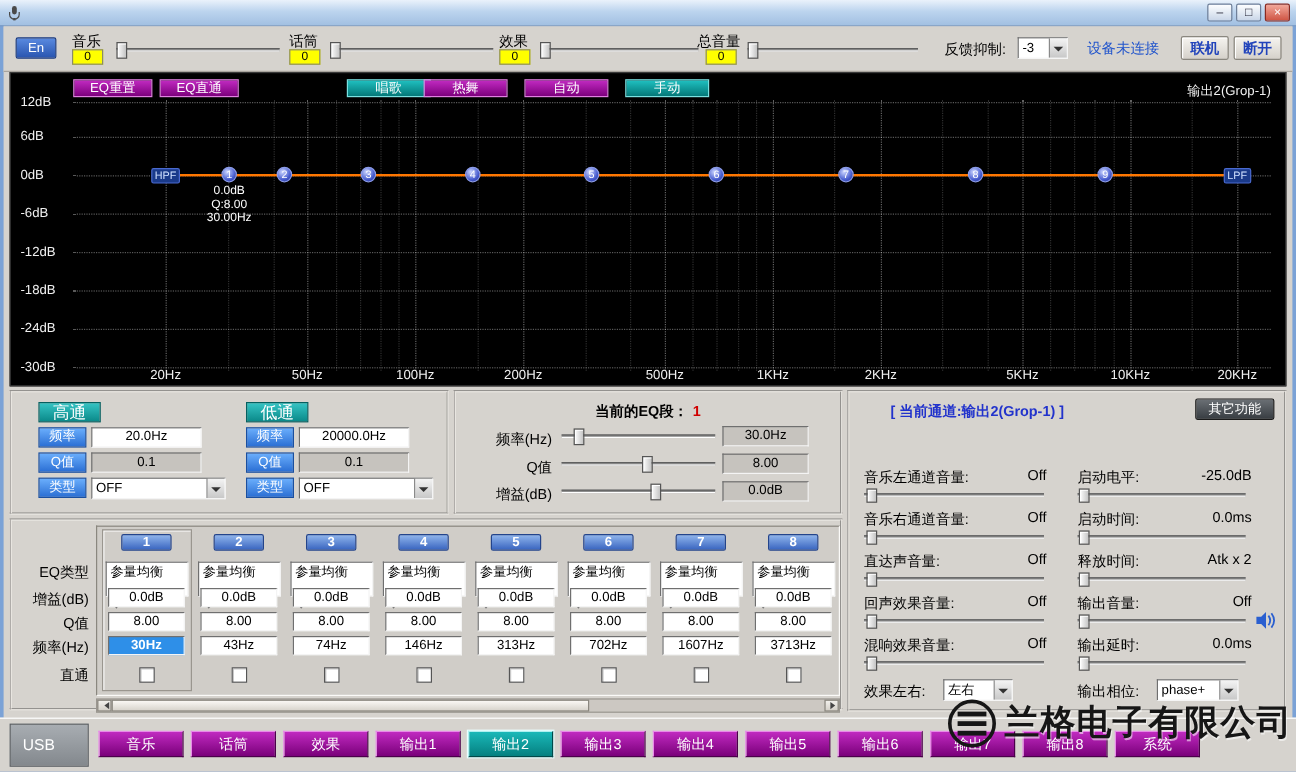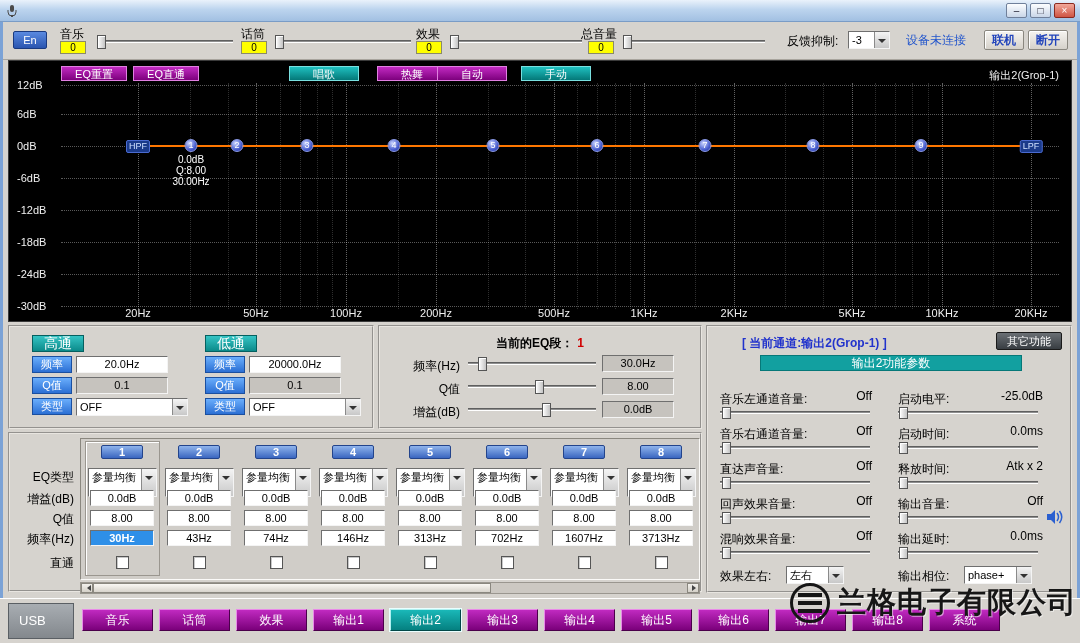--- a/index.html
+++ b/index.html
@@ -91,21 +91,21 @@
   .band-table { position:absolute; left:70px; top:4px; width:620px; height:142px; background:#d0cdc8;
     border:1px solid; border-color:#8a877f #fbfaf8 #fbfaf8 #8a877f; }
   .band-col { position:absolute; top:0; width:75px; height:140px; }
   .sel-frame { position:absolute; left:0; top:2px; width:75px; height:135px;
     border:1px solid #9a968f; box-shadow:inset 1px 1px 0 #fff; }
   .num-badge { position:absolute; left:16px; top:6px; width:42px; height:14px; border-radius:2px;
     background:linear-gradient(#8fb4ec,#3a66c0); border:1px solid #23448c; color:#fff; font-size:11px; font-weight:bold; text-align:center; line-height:12px; }
   .cell { position:absolute; left:5px; width:64px; height:16px; background:#fff; font-size:11px; text-align:center; line-height:14px; color:#000;
     border:1px solid; border-color:#6f6f6f #f4f4f4 #f4f4f4 #6f6f6f; }
   .cell.freq-hl { background:#2e8fe8; color:#fff; font-weight:bold; }
-  .cell-dd { left:3px; top:29px; width:69px; height:29px; }
+  .cell-dd { left:3px; top:29px; width:69px; height:29px;flex-direction:column; }
   .checkbox { position:absolute; left:31px; top:117px; width:13px; height:13px; background:#fff;
     border:1px solid #555; box-shadow:inset 1px 1px 0 #c8c8c8; }
   .hscrollbar { position:absolute; left:70px; top:148px; width:620px; height:12px; background:#ccc8c2; border:1px solid #9a968f; }
   .sb-thumb { position:absolute; left:12px; top:0; width:398px; height:10px;
     background:linear-gradient(#faf8f4,#d8d4cc); border:1px solid #8a877f; }
   .sb-arrow { position:absolute; top:0; width:12px; height:10px; background:linear-gradient(#f2f0ec,#d4d0c8); border:1px solid #8a877f; }
   .sb-arrow.left { left:0; } .sb-arrow.right { right:0; }
   .sb-arrow.left::after { content:""; position:absolute; left:2px; top:1px; border:3px solid transparent; border-right:4px solid #444; }
   .sb-arrow.right::after { content:""; position:absolute; left:4px; top:1px; border:3px solid transparent; border-left:4px solid #444; }
 
@@ -223,21 +223,21 @@
         <div class="gridline-v" style="left: 866px;"></div>
         <div class="gridline-v" style="left: 886px;"></div>
         <div class="gridline-v" style="left: 903px;"></div>
         <div class="gridline-v" style="left: 919px;"></div>
         <div class="gridline-v" style="left: 984px;"></div>
       </div>
 
     <div class="gbtn" style="left:52px;width:66px">EQ重置</div>
     <div class="gbtn" style="left:124px;width:66px">EQ直通</div>
     <div class="gbtn teal" style="left:280px;width:70px">唱歌</div>
-    <div class="gbtn" style="left:368px;width:70px">热舞</div>
+    <div class="gbtn" style="left:344px;width:70px">热舞</div>
     <div class="gbtn" style="left:428px;width:70px">自动</div>
     <div class="gbtn teal" style="left:512px;width:70px">手动</div>
     <span class="graph-channel">输出2(Grop-1)</span>
 
     <span class="db-label" style="top:18px">12dB</span>
     <span class="db-label" style="top:47px">6dB</span>
     <span class="db-label" style="top:79px">0dB</span>
     <span class="db-label" style="top:111px">-6dB</span>
     <span class="db-label" style="top:143px">-12dB</span>
     <span class="db-label" style="top:175px">-18dB</span>
@@ -322,21 +322,20 @@
     <div class="hslider" style="left:88px;top:75px;width:128px">
         <i></i>
         <b style="left:58%"></b>
       </div>
     <div class="sunken gray" style="left:222px;top:74px;width:72px">0.0dB</div>
   </div>
 
   <div class="panel" style="left:706px;top:325px;width:366px;height:268px">
     <div class="ch-header">[ 当前通道:输出2(Grop-1) ]</div>
     <div class="other-btn">其它功能</div>
-    <div class="ch-subheader">输出2功能参数</div>
 
     <div class="ch-row" style="left:12px;top:62px;width:152px">
       <span class="ch-label">音乐左通道音量:</span>
       <span class="ch-value">Off</span>
       <div class="hslider small" style="width:150px">
           <i></i>
           <b style="left:1%"></b>
         </div>
     </div>
     <div class="ch-row" style="left:12px;top:97px;width:152px">

